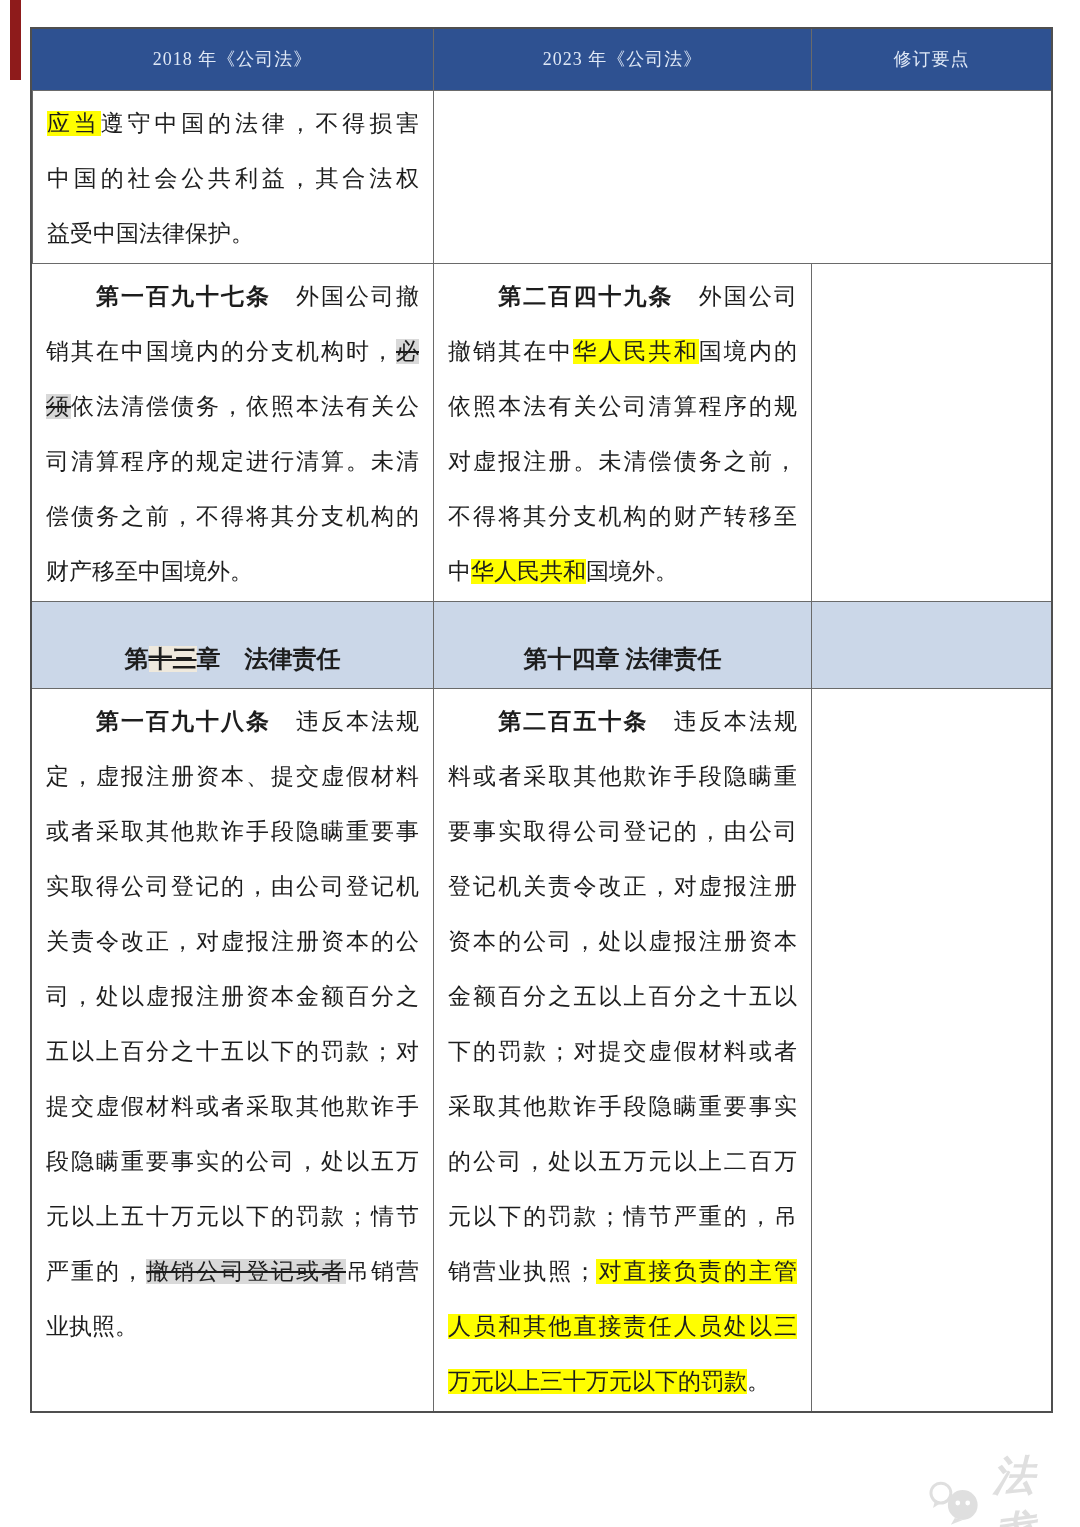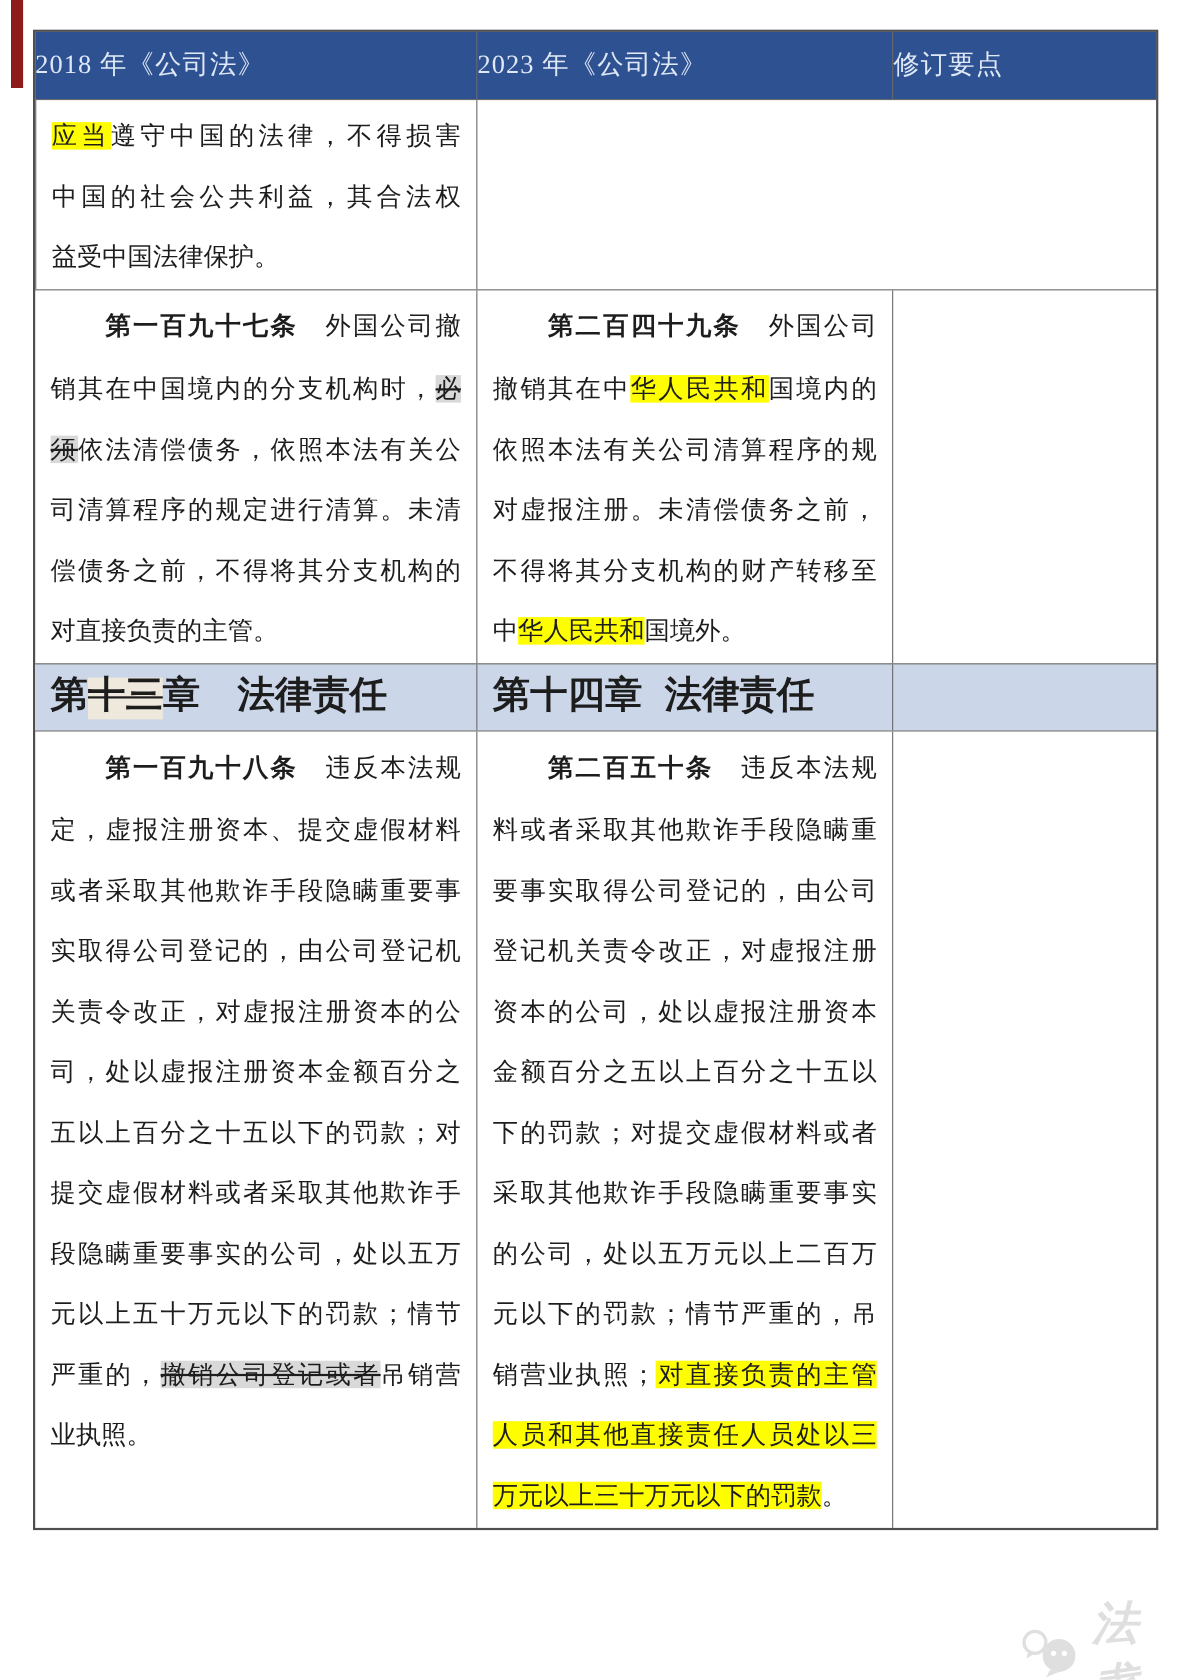--- a/index.html
+++ b/index.html
@@ -10,28 +10,28 @@
   .red-mark{position:absolute;left:10px;top:0;width:11px;height:80px;background:var(--red-mark);}
   .tbl{
     position:absolute;left:30px;top:27px;width:1023px;
     border:2px solid var(--outer-border);box-sizing:border-box;
   }
   .row{display:grid;grid-template-columns:401px 378px 1fr;}
   #tbody .row{border-top:1.5px solid var(--border);}
   .cell{box-sizing:border-box;padding:5px 14px 2px;font-size:23px;line-height:55px;color:var(--text);overflow:hidden;}
   .cell.c1,.cell.c2{border-left:1.5px solid var(--border);}
   .hdr{background:var(--header-bg);}
-  .hdr .cell{display:flex;align-items:center;height:61px;padding:0;
-    font-size:24px;color:var(--header-text);letter-spacing:1px;}
+  .hdr .cell{display:flex;align-items:center;justify-content:center;height:61px;padding:0;
+    font-size:18px;color:var(--header-text);letter-spacing:1px;}
   .chapter{background:var(--chapter-bg);}
   .chapter .cell{padding:1px 14px;}
-  .chapter .line{line-height:56px;font-size:34px;}
+  .chapter .line{line-height:56px;text-align:center;font-size:24px;margin-top:28px;}
   .line{min-height:55px;}
   .j{text-align:justify;text-align-last:justify;text-justify:inter-character;}
-  .b{font-weight:bold;font-family:Liberation Mono, monospace;}
+  .b{font-weight:bold;}
   .hl-y{background:var(--yellow);}
   .hl-g{background:var(--gray-del);text-decoration:line-through;text-decoration-thickness:2px;}
   .hl-l{background:var(--light-del);text-decoration:line-through;text-decoration-thickness:2px;}
   .wm{position:absolute;left:925px;top:1448px;display:flex;align-items:center;gap:4px;opacity:.95;}
   .wm-text{
     font-family:"Liberation Sans","DejaVu Sans",sans-serif;
     font-size:42px;font-weight:bold;color:var(--watermark);
     text-shadow:0 0 2px #ffffff;letter-spacing:2px;font-style:italic;
   }
 </style>
@@ -61,21 +61,21 @@
         </div>
         <div class="cell c2"></div>
       </div>
       <div class="row">
         <div class="cell c0">
           <div class="line j"><span class="seg">　　</span><span class="seg b">第一百九十七条</span><span class="seg">　外国公司撤</span></div>
           <div class="line j"><span class="seg">销其在中国境内的分支机构时，</span><span class="seg hl-g">必</span></div>
           <div class="line j"><span class="seg hl-g">须</span><span class="seg">依法清偿债务，依照本法有关公</span></div>
           <div class="line j"><span class="seg">司清算程序的规定进行清算。未清</span></div>
           <div class="line j"><span class="seg">偿债务之前，不得将其分支机构的</span></div>
-          <div class="line"><span class="seg">对直接负责的主管。</span></div>
+          <div class="line"><span class="seg">财产移至中国境外。</span></div>
         </div>
         <div class="cell c1">
           <div class="line j"><span class="seg">　　</span><span class="seg b">第二百四十九条</span><span class="seg">　外国公司</span></div>
           <div class="line j"><span class="seg">撤销其在中</span><span class="seg hl-y">华人民共和</span><span class="seg">国境内的</span></div>
           <div class="line j"><span class="seg">依照本法有关公司清算程序的规</span></div>
           <div class="line j"><span class="seg">对虚报注册。未清偿债务之前，</span></div>
           <div class="line j"><span class="seg">不得将其分支机构的财产转移至</span></div>
           <div class="line"><span class="seg">中</span><span class="seg hl-y">华人民共和</span><span class="seg">国境外。</span></div>
         </div>
         <div class="cell c2"></div>

